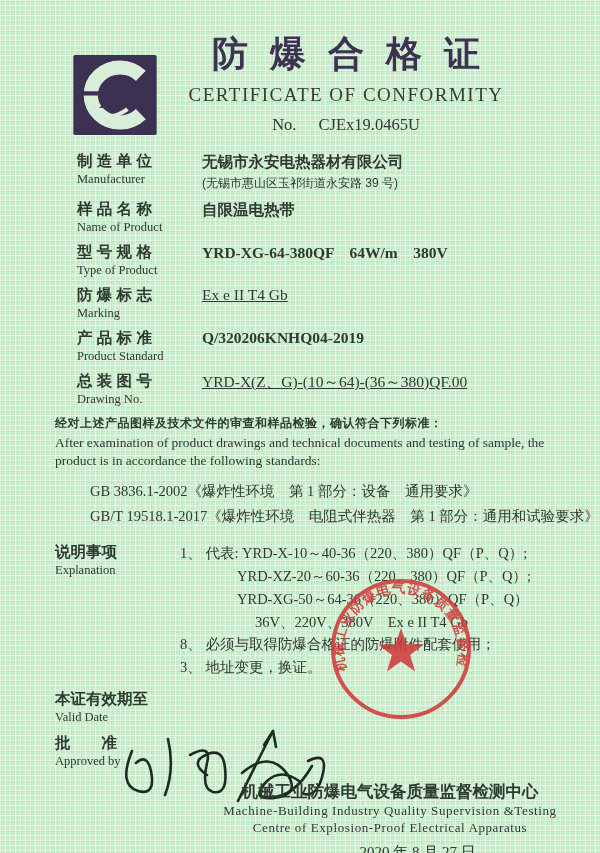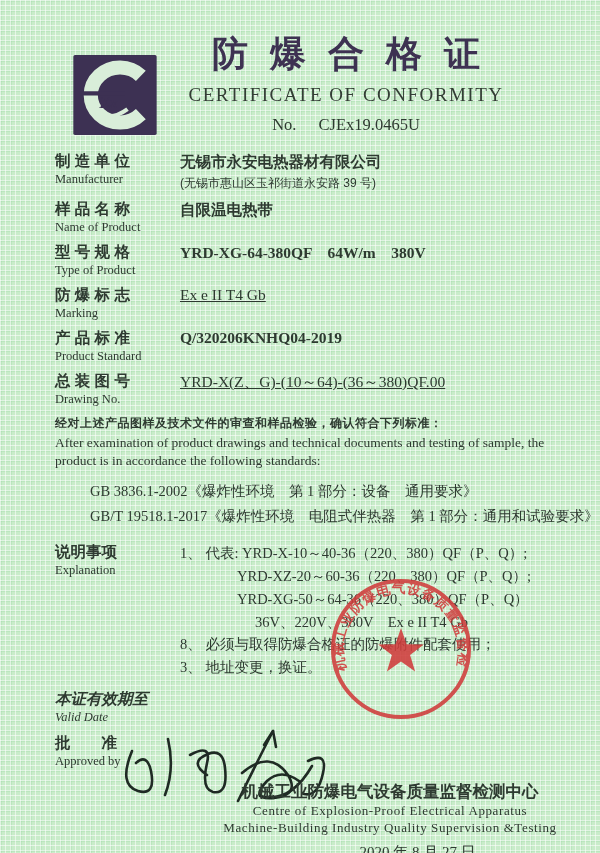--- a/index.html
+++ b/index.html
@@ -31,21 +31,21 @@
     color:#3e3252; white-space:nowrap; text-indent:22px;
   }
   .title-en{
     margin-top:5px; font-size:19px; letter-spacing:1.5px;
     color:#333d35; white-space:nowrap;
   }
   .cert-no{ margin-top:9px; font-size:16.5px; color:#2e3a31; }
   .cert-no .no-label{ margin-right:22px; }
 
   
-  .form{ margin-top:16px; }
+  .form{ margin-top:16px;padding-left:22px; }
   .frow{ display:flex; margin-bottom:7px; min-height:34px; }
   .lbl{ width:125px; flex:0 0 auto; }
   .lbl-zh{ font-size:15.5px; font-weight:bold; white-space:nowrap; }
   .lbl-en{ font-size:12.5px; margin-top:0px; white-space:nowrap; }
   .val{ flex:1; padding-top:1px; }
   .val-main{ font-size:15.5px; font-weight:bold; }
   .val-plain{ font-weight:normal;text-decoration:underline; }
   .val-sub{ font-size:12px; margin-top:2px; }
 
   
@@ -178,21 +178,21 @@
       <div>1、 代表: YRD-X-10～40-36（220、380）QF（P、Q）;</div>
       <div class="ind1">YRD-XZ-20～60-36（220、380）QF（P、Q）;</div>
       <div class="ind1">YRD-XG-50～64-36（220、380）QF（P、Q）</div>
       <div class="ind2">36V、220V、380V　Ex e II T4 Gb</div>
       <div>8、 必须与取得防爆合格证的防爆附件配套使用；</div>
       <div>3、 地址变更，换证。</div>
     </div>
   </div>
 
   <div class="vrow">
-    <div class="lbl" style="width:150px;font-style:italic;">
+    <div class="lbl" style="width:150px;">
       <div class="lbl-zh">本证有效期至</div>
       <div class="lbl-en serif">Valid Date</div>
     </div>
   </div>
 
   <div class="approval">
     <div class="lbl">
       <div class="lbl-zh">批　　准</div>
       <div class="lbl-en serif">Approved by</div>
     </div>
@@ -205,22 +205,22 @@
         <path d="M128 80 Q150 35 163 10"></path>
         <path d="M163 10 l-9 14 M163 10 l3 16"></path>
         <path d="M132 52 q28 -24 46 2 q12 20 -14 23 q-25 2 -7 -17 q14 -13 32 0"></path>
         <path d="M198 40 q20 -10 15 12 q-5 24 -19 21"></path>
         <path d="M150 75 q30 8 52 -30"></path>
       </g>
     </svg>
 
     <div class="authority">
       <div class="auth-zh">机械工业防爆电气设备质量监督检测中心</div>
+      <div class="auth-en serif">Machine-Building Industry Quality Supervision &amp;Testing</div>
       <div class="auth-en serif">Centre of Explosion-Proof Electrical Apparatus</div>
-      <div class="auth-en serif">Machine-Building Industry Quality Supervision &amp;Testing</div>
       <div class="issue-date serif">2020 年 8 月 27 日</div>
     </div>
   </div>
 
   <svg class="seal" width="150" height="150" viewBox="0 0 150 150">
     <circle cx="75" cy="75" r="68" fill="none" stroke="#d03c3c" stroke-width="4"></circle>
     <polygon points="75,54 80.6,70.2 97.8,70.6 84.1,81 89.1,97.4 75,87.6 60.9,97.4 65.9,81 52.2,70.6 69.4,70.2" fill="#d03c3c"></polygon>
     <defs>
       <path id="sealArc" d="M 21 98 A 58 58 0 1 1 129 98" fill="none"></path>
     </defs>

